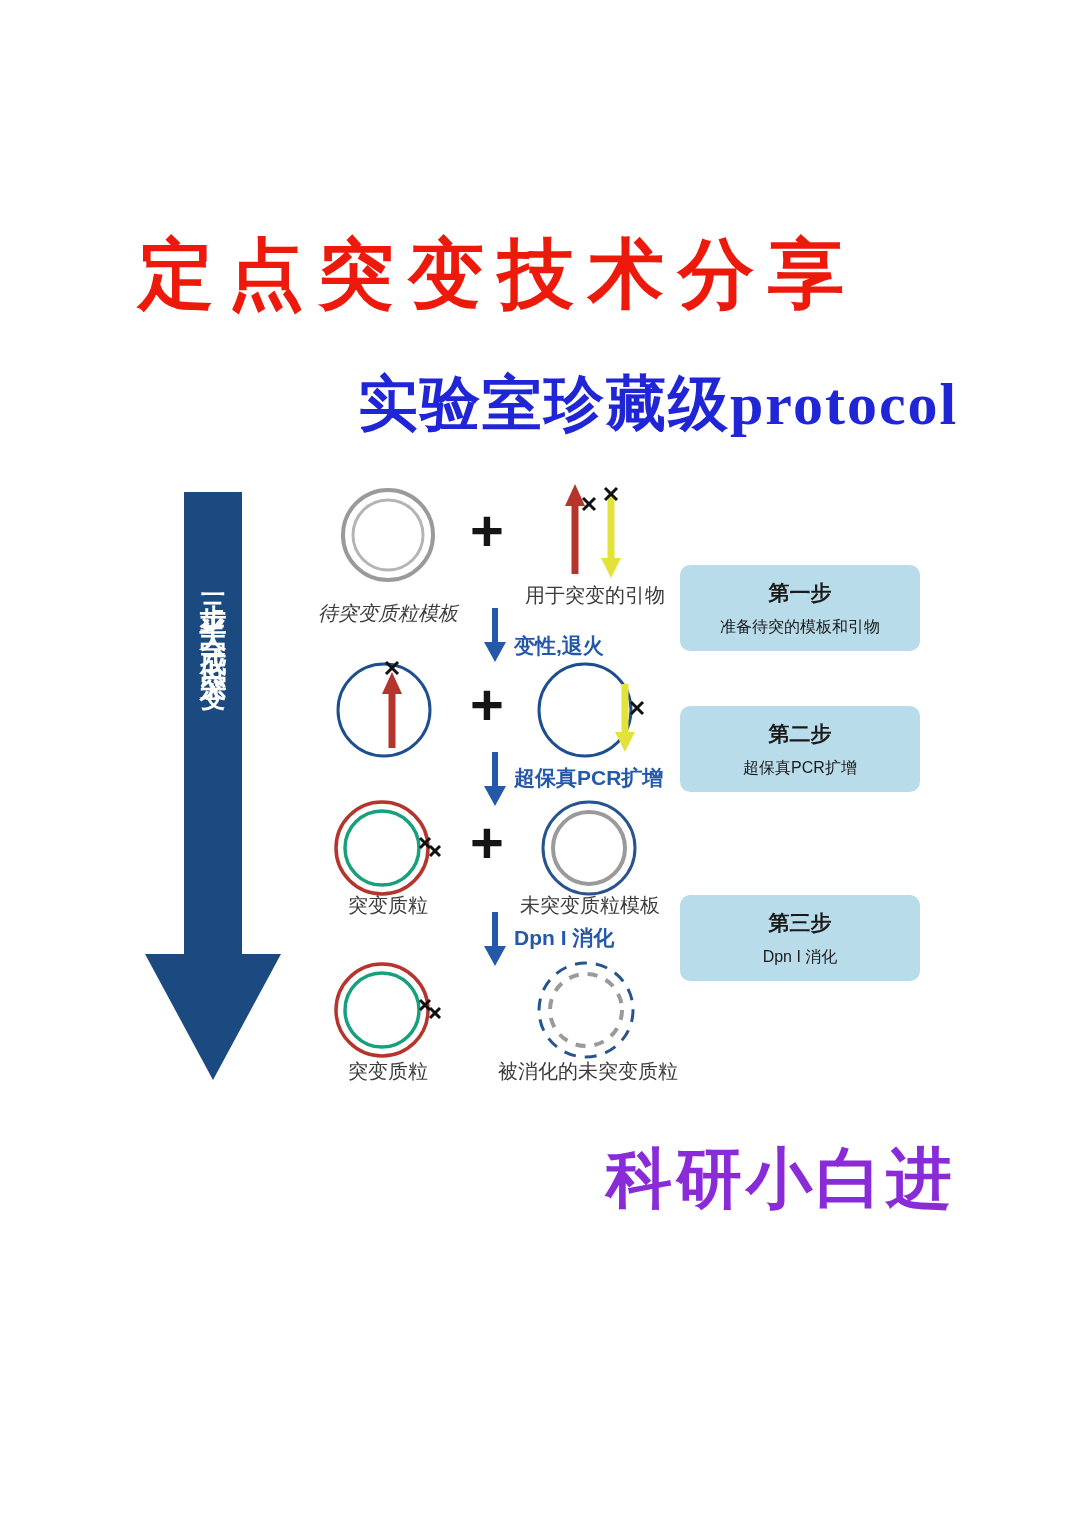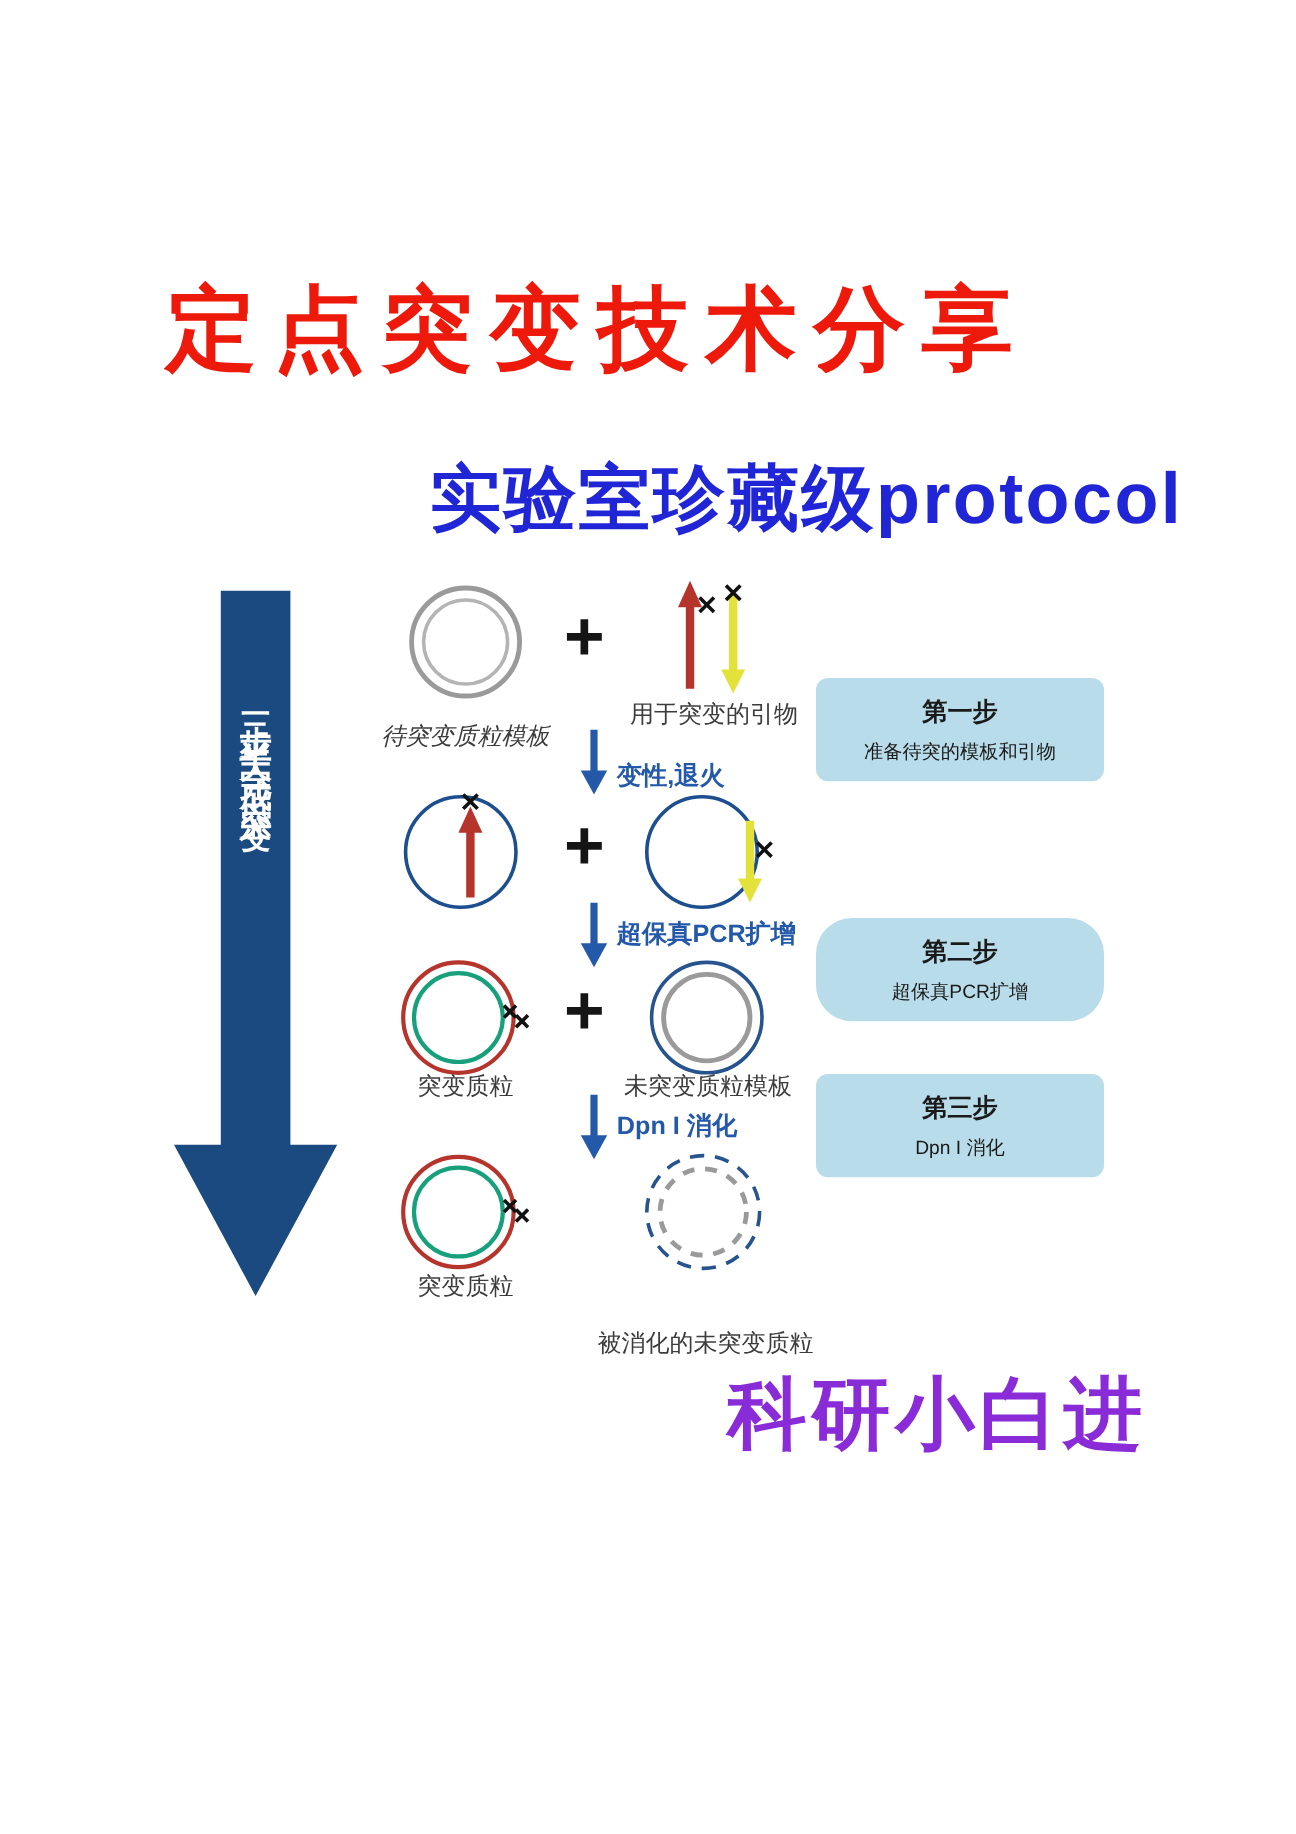--- a/index.html
+++ b/index.html
@@ -25,25 +25,26 @@
   }
   .abs{position:absolute;}
   .page-title{
     left:138px;top:224px;
     font-size:76px;font-weight:bold;
     color:var(--title_red);
     letter-spacing:14px;
     white-space:nowrap;
   }
   .page-subtitle{
-    left:358px;top:376px;
+    left:358px;top:364px;
     font-size:60px;font-weight:bold;
     color:var(--subtitle_blue);
     letter-spacing:2px;
     white-space:nowrap;
+    font-family:Liberation Serif, serif;
   }
   .footer-text{
     left:606px;top:1134px;
     font-size:66px;font-weight:bold;
     color:var(--footer_purple);
     letter-spacing:4px;
     white-space:nowrap;
   }
   .big-arrow-svg{left:145px;top:492px;}
   .side-arrow-text{
@@ -172,27 +173,27 @@
     <line x1="94" y1="46" x2="104" y2="56" stroke="#111" stroke-width="3"></line>
     <line x1="104" y1="46" x2="94" y2="56" stroke="#111" stroke-width="3"></line>
     <line x1="104" y1="54" x2="114" y2="64" stroke="#111" stroke-width="3"></line>
     <line x1="114" y1="54" x2="104" y2="64" stroke="#111" stroke-width="3"></line>
   </svg>
   <svg class="abs" style="left:528px;top:952px;" width="116" height="116">
     <circle cx="58" cy="58" r="47" fill="none" stroke="#27548f" stroke-width="3" stroke-dasharray="12 9"></circle>
     <circle cx="58" cy="58" r="36" fill="none" stroke="#9a9a9a" stroke-width="4" stroke-dasharray="10 9"></circle>
   </svg>
   <div class="abs diagram-label" style="left:298px;top:1058px;width:180px;">突变质粒</div>
-  <div class="abs diagram-label" style="left:478px;top:1058px;width:220px;margin-top:48px;">被消化的未突变质粒</div>
+  <div class="abs diagram-label" style="left:478px;top:1058px;width:220px;">被消化的未突变质粒</div>
 
   <div class="abs step-card" style="top:565px;">
     <div class="t">第一步</div>
     <div class="d">准备待突的模板和引物</div>
   </div>
-  <div class="abs step-card" style="top:765px;border-radius:30px;">
+  <div class="abs step-card" style="top:706px;">
     <div class="t">第二步</div>
     <div class="d">超保真PCR扩增</div>
   </div>
   <div class="abs step-card" style="top:895px;">
     <div class="t">第三步</div>
     <div class="d">Dpn I 消化</div>
   </div>
 
 </div>
 

